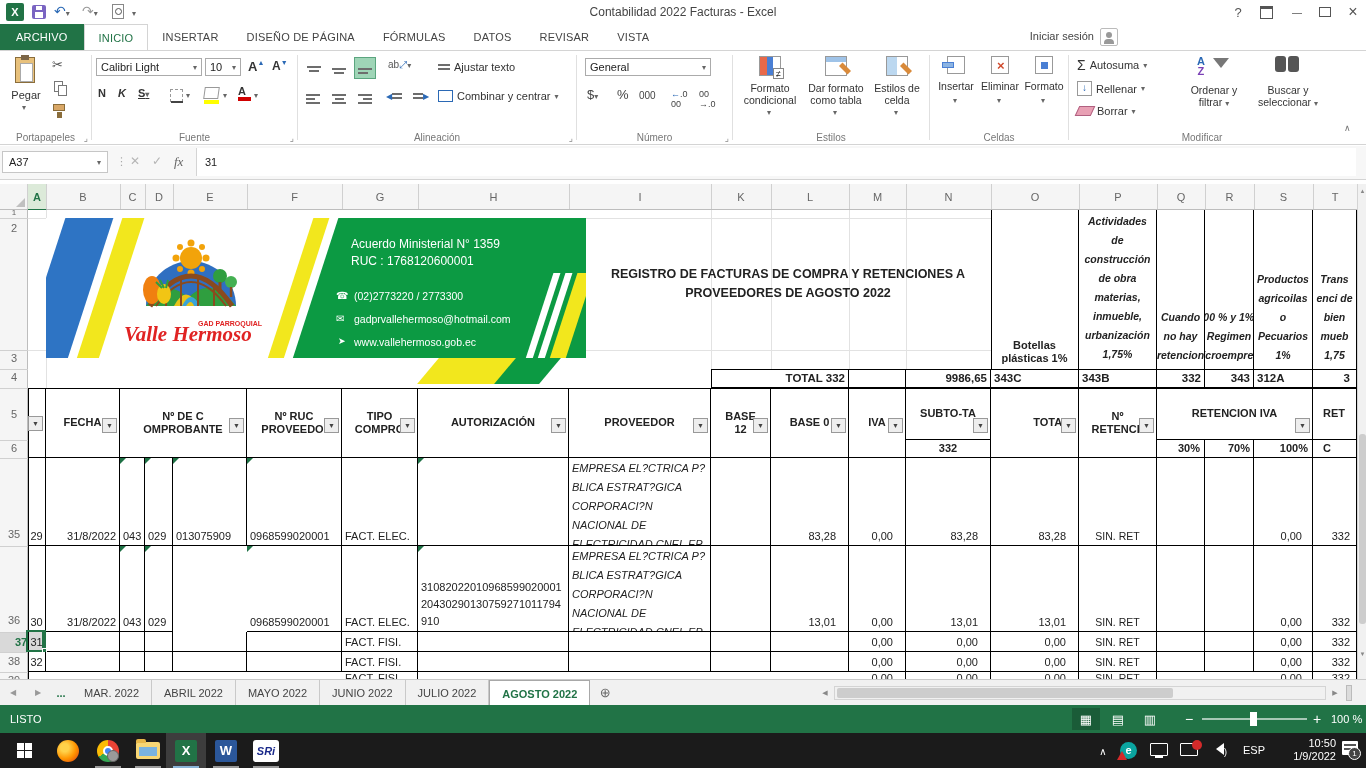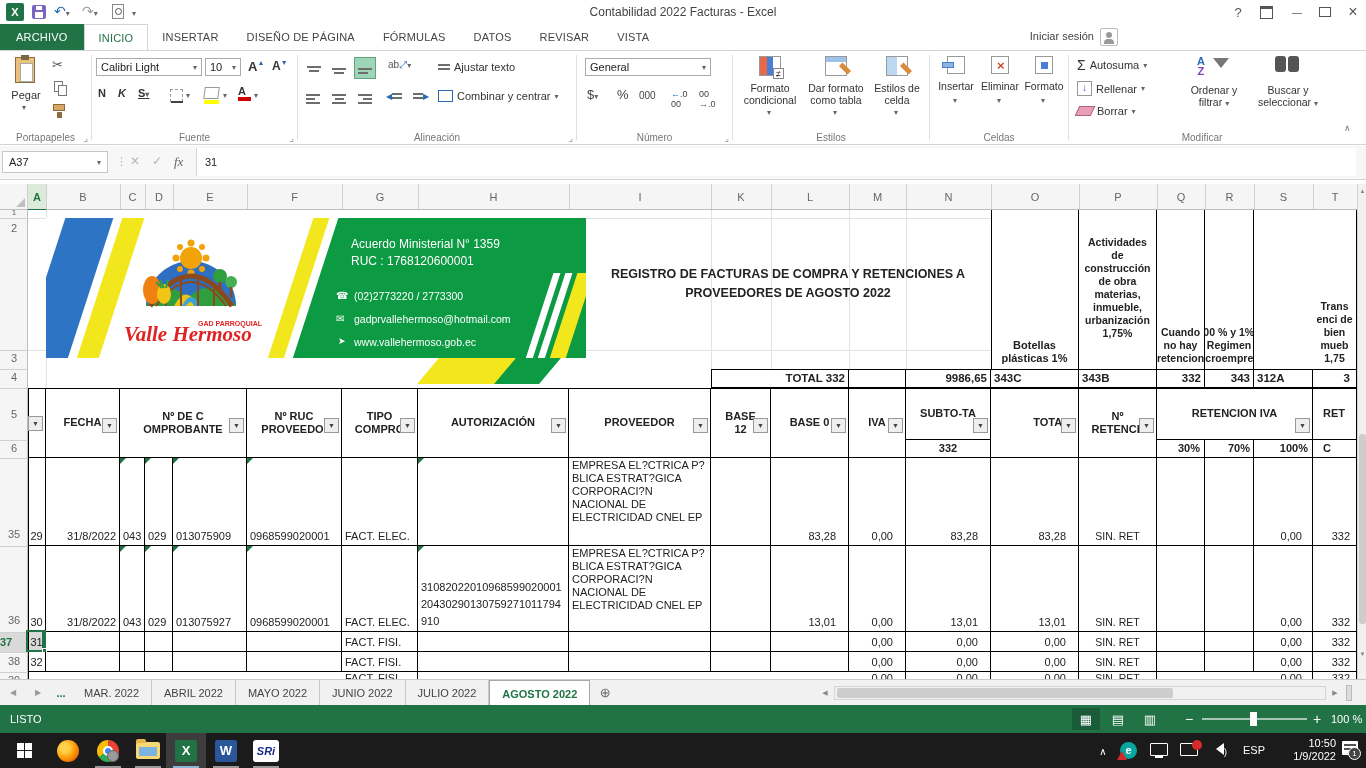--- a/index.html
+++ b/index.html
@@ -21,21 +21,21 @@
   .bars{display:flex;flex-direction:column;gap:2px;}
   .bars i{display:block;height:2px;background:#6d6d6d;}
   
   .colh{position:absolute;top:0;height:100%;border-right:1px solid #d0d0d0;display:flex;align-items:center;justify-content:center;color:#666;font-size:11px;}
   .c{position:absolute;border-right:1px solid #000;border-bottom:1px solid #000;display:flex;align-items:flex-end;overflow:hidden;padding:1px 3px;white-space:nowrap;box-sizing:border-box;font-size:11px;line-height:16px;}
   .hd{font-weight:bold;align-items:center;justify-content:center;text-align:center;white-space:normal;line-height:13px;font-size:11px;}
   .num{justify-content:flex-end;padding-right:12px;}
   .rgt{justify-content:flex-end;}
   .ctr{justify-content:center;}
   .wrapa{white-space:normal;word-break:break-all;line-height:17px;}
-  .wrapw{white-space:normal;overflow-wrap:break-word;line-height:13px;}
+  .wrapw{white-space:normal;overflow-wrap:break-word;line-height:19px;font-style:italic;}
   .top{align-items:flex-start;}
   .flt{position:absolute;right:2px;top:30px;width:13px;height:13px;background:#eee;border:1px solid #999;font-size:7px;color:#444;display:flex;align-items:center;justify-content:center;}
   .err{position:absolute;left:0;top:0;width:0;height:0;border-top:6px solid #1e7145;border-right:6px solid transparent;}
   .rn{position:absolute;left:0;width:28px;text-align:center;color:#666;font-size:11px;}
   .vline{position:absolute;width:1px;background:#e2e2e2;}
   .hline{position:absolute;height:1px;background:#e2e2e2;}
   .blv{position:absolute;width:1px;background:#000;}
   .blh{position:absolute;height:1px;background:#000;}
   
   .stab{height:100%;display:flex;align-items:center;padding:0 12px;color:#444;border-right:1px solid #c9c9c9;font-size:11px;}
@@ -396,21 +396,21 @@
 
     <div class="ab" style="left:0;top:0;width:28px;height:469px;background:#f5f5f5;border-right:1px solid #bdbdbd;"></div>
     <div class="rn" style="top:-2px;font-size:8px;"><span>1</span></div>
     <div class="rn" style="top:12px;"><span>2</span></div>
     <div class="rn" style="top:142px;"><span>3</span></div>
     <div class="rn" style="top:161px;"><span>4</span></div>
     <div class="rn" style="top:198px;"><span>5</span></div>
     <div class="rn" style="top:232px;"><span>6</span></div>
     <div class="rn" style="top:318px;"><span>35</span></div>
     <div class="rn" style="top:404px;"><span>36</span></div>
-    <div class="ab" style="left:0;top:422px;width:44px;height:20px;background:#d9d9d9;border-right:2px solid #217346;color:#217346;font-weight:bold;line-height:20px;"><span>37</span></div>
+    <div class="ab" style="left:0;top:422px;width:44px;height:20px;background:#d9d9d9;border-right:2px solid #217346;color:#217346;font-weight:bold;text-align:center;line-height:20px;"><span>37</span></div>
     <div class="rn" style="top:445px;"><span>38</span></div>
     <div class="rn" style="top:464px;"><span>39</span></div>
     <div class="ab" style="left:0;top:8px;width:28px;height:1px;background:#d0d0d0;"></div>
     <div class="ab" style="left:0;top:140px;width:28px;height:1px;background:#d0d0d0;"></div>
     <div class="ab" style="left:0;top:159px;width:28px;height:1px;background:#d0d0d0;"></div>
     <div class="ab" style="left:0;top:178px;width:28px;height:1px;background:#d0d0d0;"></div>
     <div class="ab" style="left:0;top:230px;width:28px;height:1px;background:#d0d0d0;"></div>
     <div class="ab" style="left:0;top:248px;width:28px;height:1px;background:#d0d0d0;"></div>
     <div class="ab" style="left:0;top:336px;width:28px;height:1px;background:#d0d0d0;"></div>
     <div class="ab" style="left:0;top:422px;width:28px;height:1px;background:#d0d0d0;"></div>
@@ -492,20 +492,23 @@
       </div>
     <div class="c hd wrapw" style="left:1079px;top:0;width:78px;height:159px;border-bottom:none;font-size:10.5px;padding-bottom:4px;">
         <span>Actividades de construcción de obra materias, inmueble, urbanización 1,75%</span>
       </div>
     <div class="c hd wrapw" style="left:1157px;top:0;width:48px;height:159px;border-bottom:none;align-items:flex-end;font-size:10.5px;padding-bottom:4px;">
         <span>Cuando no hay retencion</span>
       </div>
     <div class="c hd wrapw" style="left:1205px;top:0;width:49px;height:159px;border-bottom:none;align-items:flex-end;font-size:10.5px;padding-bottom:4px;">
         <span>100 % y 1%.- Regimen microempresa</span>
       </div>
+    <div class="c hd wrapw" style="left:1254px;top:0;width:59px;height:159px;border-bottom:none;align-items:flex-end;font-size:10.5px;padding-bottom:4px;">
+        <span>Productos agricoilas o Pecuarios 1%</span>
+      </div>
     <div class="c hd wrapw" style="left:1313px;top:0;width:44px;height:159px;border-bottom:none;align-items:flex-end;font-size:10.5px;padding-bottom:4px;">
         <span>Trans enci de bien mueb 1,75</span>
       </div>
 
     <div class="blh" style="left:711px;top:159px;width:646px;"></div>
     <div class="blv" style="left:711px;top:159px;height:19px;"></div>
     <div class="c rgt" style="left:711px;top:159px;width:138px;height:19px;font-weight:bold;font-size:11.5px;">
         <span>TOTAL 332</span>
       </div>
     <div class="c" style="left:849px;top:159px;width:57px;height:19px;"></div>
@@ -697,24 +700,20 @@
     <div class="c rgt" style="left:46px;top:336px;width:74px;height:86px;">
         <span>31/8/2022</span>
       </div>
     <div class="c" style="left:120px;top:336px;width:25px;height:86px;">
         <i class="err"></i>
         <span>043</span>
       </div>
     <div class="c" style="left:145px;top:336px;width:28px;height:86px;">
         <i class="err"></i>
         <span>029</span>
-      </div>
-    <div class="c" style="left:173px;top:336px;width:74px;height:86px;">
-        <i class="err"></i>
-        <span>013075927</span>
       </div>
     <div class="c" style="left:247px;top:336px;width:95px;height:86px;">
         <i class="err"></i>
         <span>0968599020001</span>
       </div>
     <div class="c" style="left:342px;top:336px;width:76px;height:86px;">
         <span>FACT. ELEC.</span>
       </div>
     <div class="c wrapa" style="left:418px;top:336px;width:151px;height:86px;">
         <i class="err"></i>

